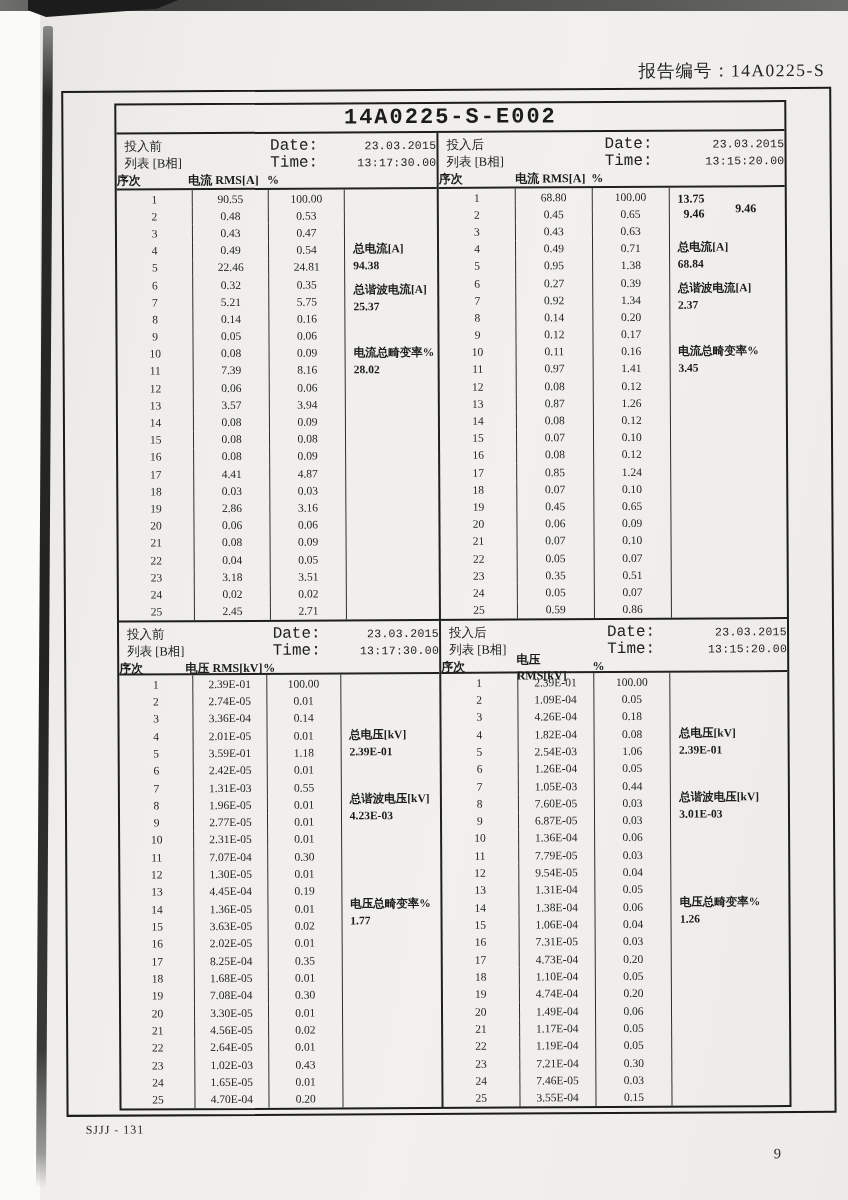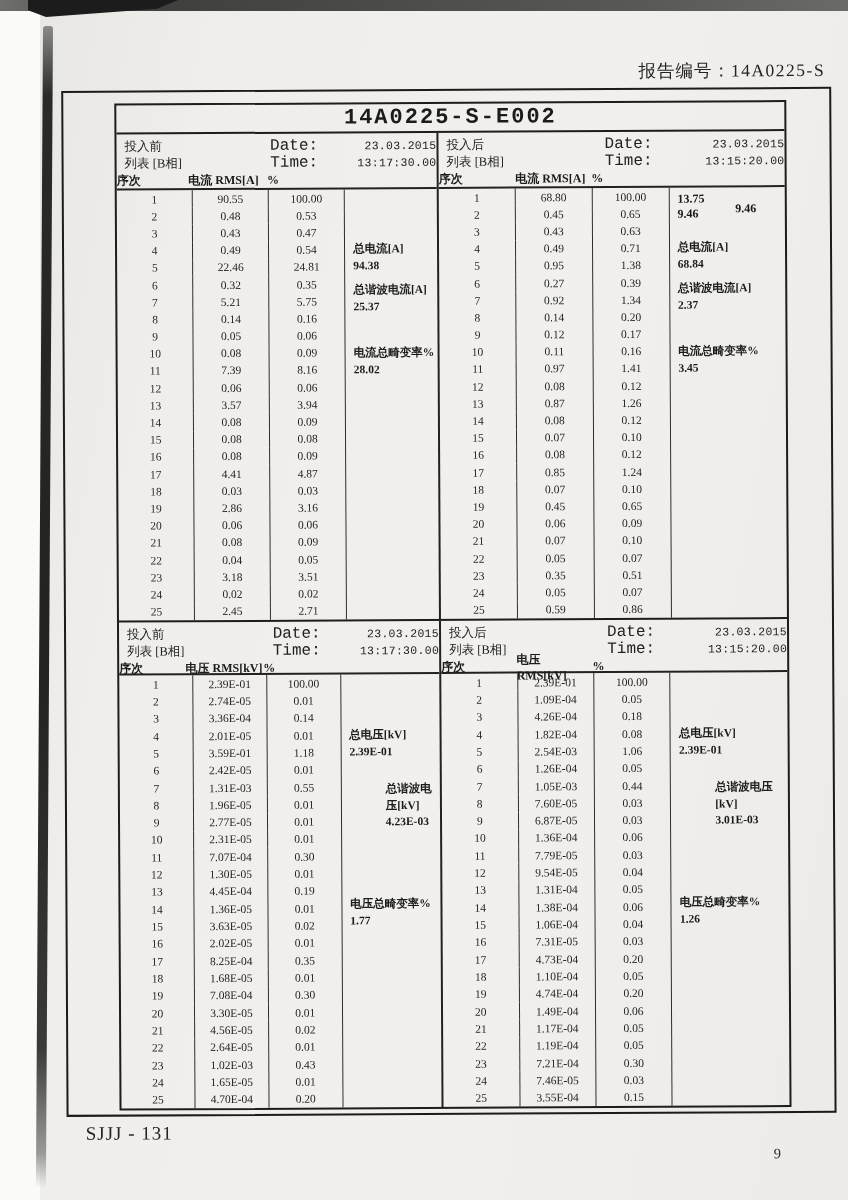--- a/index.html
+++ b/index.html
@@ -70,26 +70,26 @@
                    font-size:11.5px; color:#242424; padding:0; }
   .data-table td:first-child { border-left:none; }
   .section.current .data-table tr { height:17.2px; }
   .section.voltage .data-table tr { height:17.3px; }
   .cur-l .data-table td:first-child { color:#2a2a2a; }
 
   .anno { position:absolute; top:0; right:0; bottom:0; border-left:1.7px solid #2e2e2d; }
   .blk { position:absolute; left:8px; right:2px; font-weight:bold; font-size:11.5px;
          line-height:16.5px; color:#1b1b1b; }
   .section.current .b1 { top:51px; }  .section.current .b2 { top:92px; } .section.current .b3 { top:155px; }
-  .section.voltage .b1 { top:52px; }  .section.voltage .b2 { top:106px;margin-left:36px; } .section.voltage .b3 { top:173px;margin-top:48px; }
-
-  .note { position:absolute; top:4px; left:8px; font-weight:bold; font-size:12px; line-height:15px; color:#1a1a1a; }
+  .section.voltage .b1 { top:52px; }  .section.voltage .b2 { top:116px; } .section.voltage .b3 { top:173px;margin-top:48px; }
+
+  .note { position:absolute; top:4px; left:8px; font-weight:bold; font-size:12px; line-height:15px; color:#1a1a1a;text-align:right; }
   .note-right { position:absolute; top:14px; left:57%; font-weight:bold; font-size:12px; color:#1a1a1a; }
 
-  .footer-code { position:absolute; left:83px; top:1121px; font-size:19px; color:#252525; letter-spacing:1px; }
+  .footer-code { position:absolute; left:83px; top:1121px; font-size:12px; color:#252525; letter-spacing:1px; }
   .page-no { position:absolute; left:771px; top:1147px; font-size:14.5px; color:#2a2a2a; }
 </style>
 </head>
 <body>
 
 <div id="canvas">
   <div class="strip-left"></div>
   <div class="page"></div>
   <div class="band-top"></div>
   <div class="wedge"></div>

